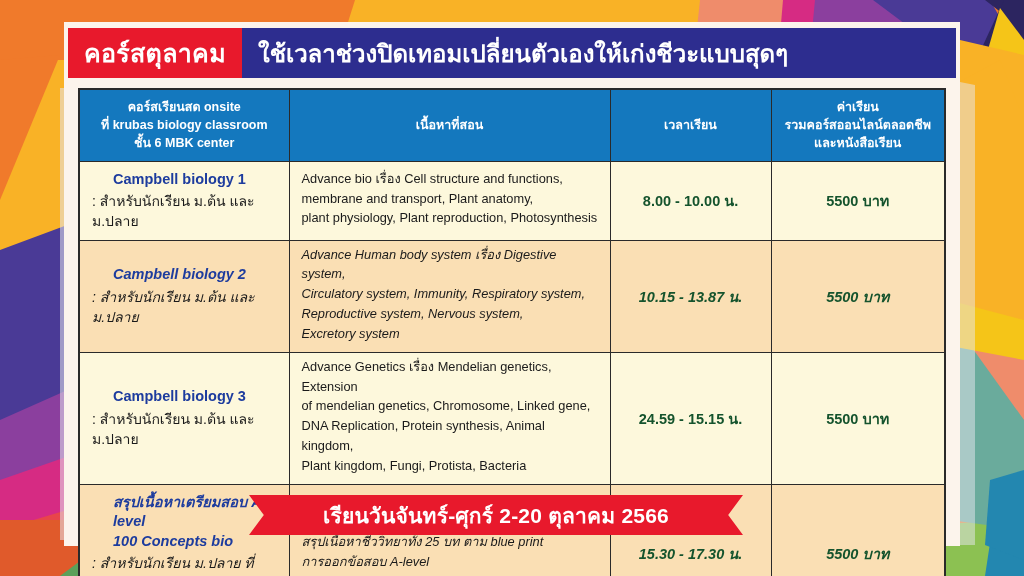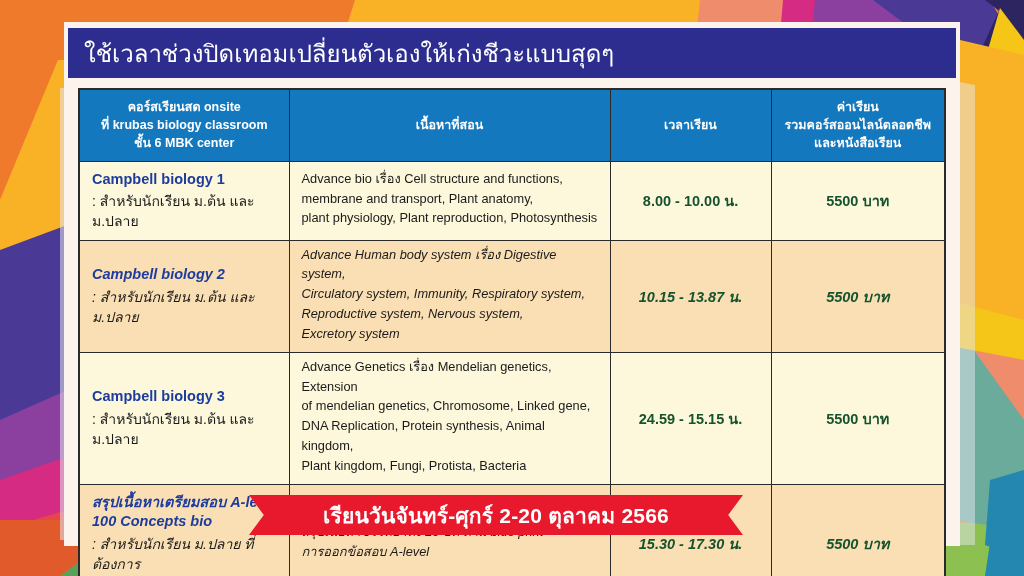--- a/index.html
+++ b/index.html
@@ -44,21 +44,21 @@
     letter-spacing: 0.3px;
     white-space: nowrap;
   }
   #title-main {
     flex: 1;
     background: #2D2D8F;
     color: #FFFFFF;
     display: flex; align-items: center;
     padding-left: 16px;
     font-size: 24px;
-    font-weight: 400;
+    font-weight: 700;
     white-space: nowrap;
     overflow: hidden;
   }
   
   #schedule-table {
     position: absolute;
     left: 78px; top: 88px;
     width: 868px;
     border-collapse: collapse;
     table-layout: fixed;
@@ -89,20 +89,21 @@
     padding: 8px 10px 8px 12px;
     line-height: 1.5;
   }
   .course-title {
     color: #1D3C9E;
     font-weight: bold;
     font-size: 14.5px;
     line-height: 1.35;
     display: block;
     margin-bottom: 2px;
+    margin-left: 21px;
   }
   .course-sub {
     color: #1A1A1A;
     font-size: 14px;
     line-height: 1.45;
     display: block;
     white-space: pre-line;
   }
   td.cell-content {
     padding: 4px 10px 8px 12px;
@@ -180,20 +181,21 @@
     <polygon points="948,300 1024,320 1024,360 945,345" fill="#F5C518"></polygon>
     <polygon points="990,480 1024,470 1024,560 985,545" fill="#2387B0"></polygon>
 
     <polygon points="60,88 70,88 70,540 60,540" fill="#E8E8F0" opacity="0.55"></polygon>
     <polygon points="950,80 975,85 975,545 950,545" fill="#E8E8F0" opacity="0.5"></polygon>
   </svg>
 
   <div id="card"></div>
 
   <div id="title-bar">
+    <div id="title-badge">คอร์สตุลาคม</div>
     <div id="title-main">ใช้เวลาช่วงปิดเทอมเปลี่ยนตัวเองให้เก่งชีวะแบบสุดๆ</div>
   </div>
 
   <table id="schedule-table">
     <colgroup>
       <col class="col-course">
         <col class="col-content">
       <col class="col-time">
         <col class="col-price">
     </colgroup>

